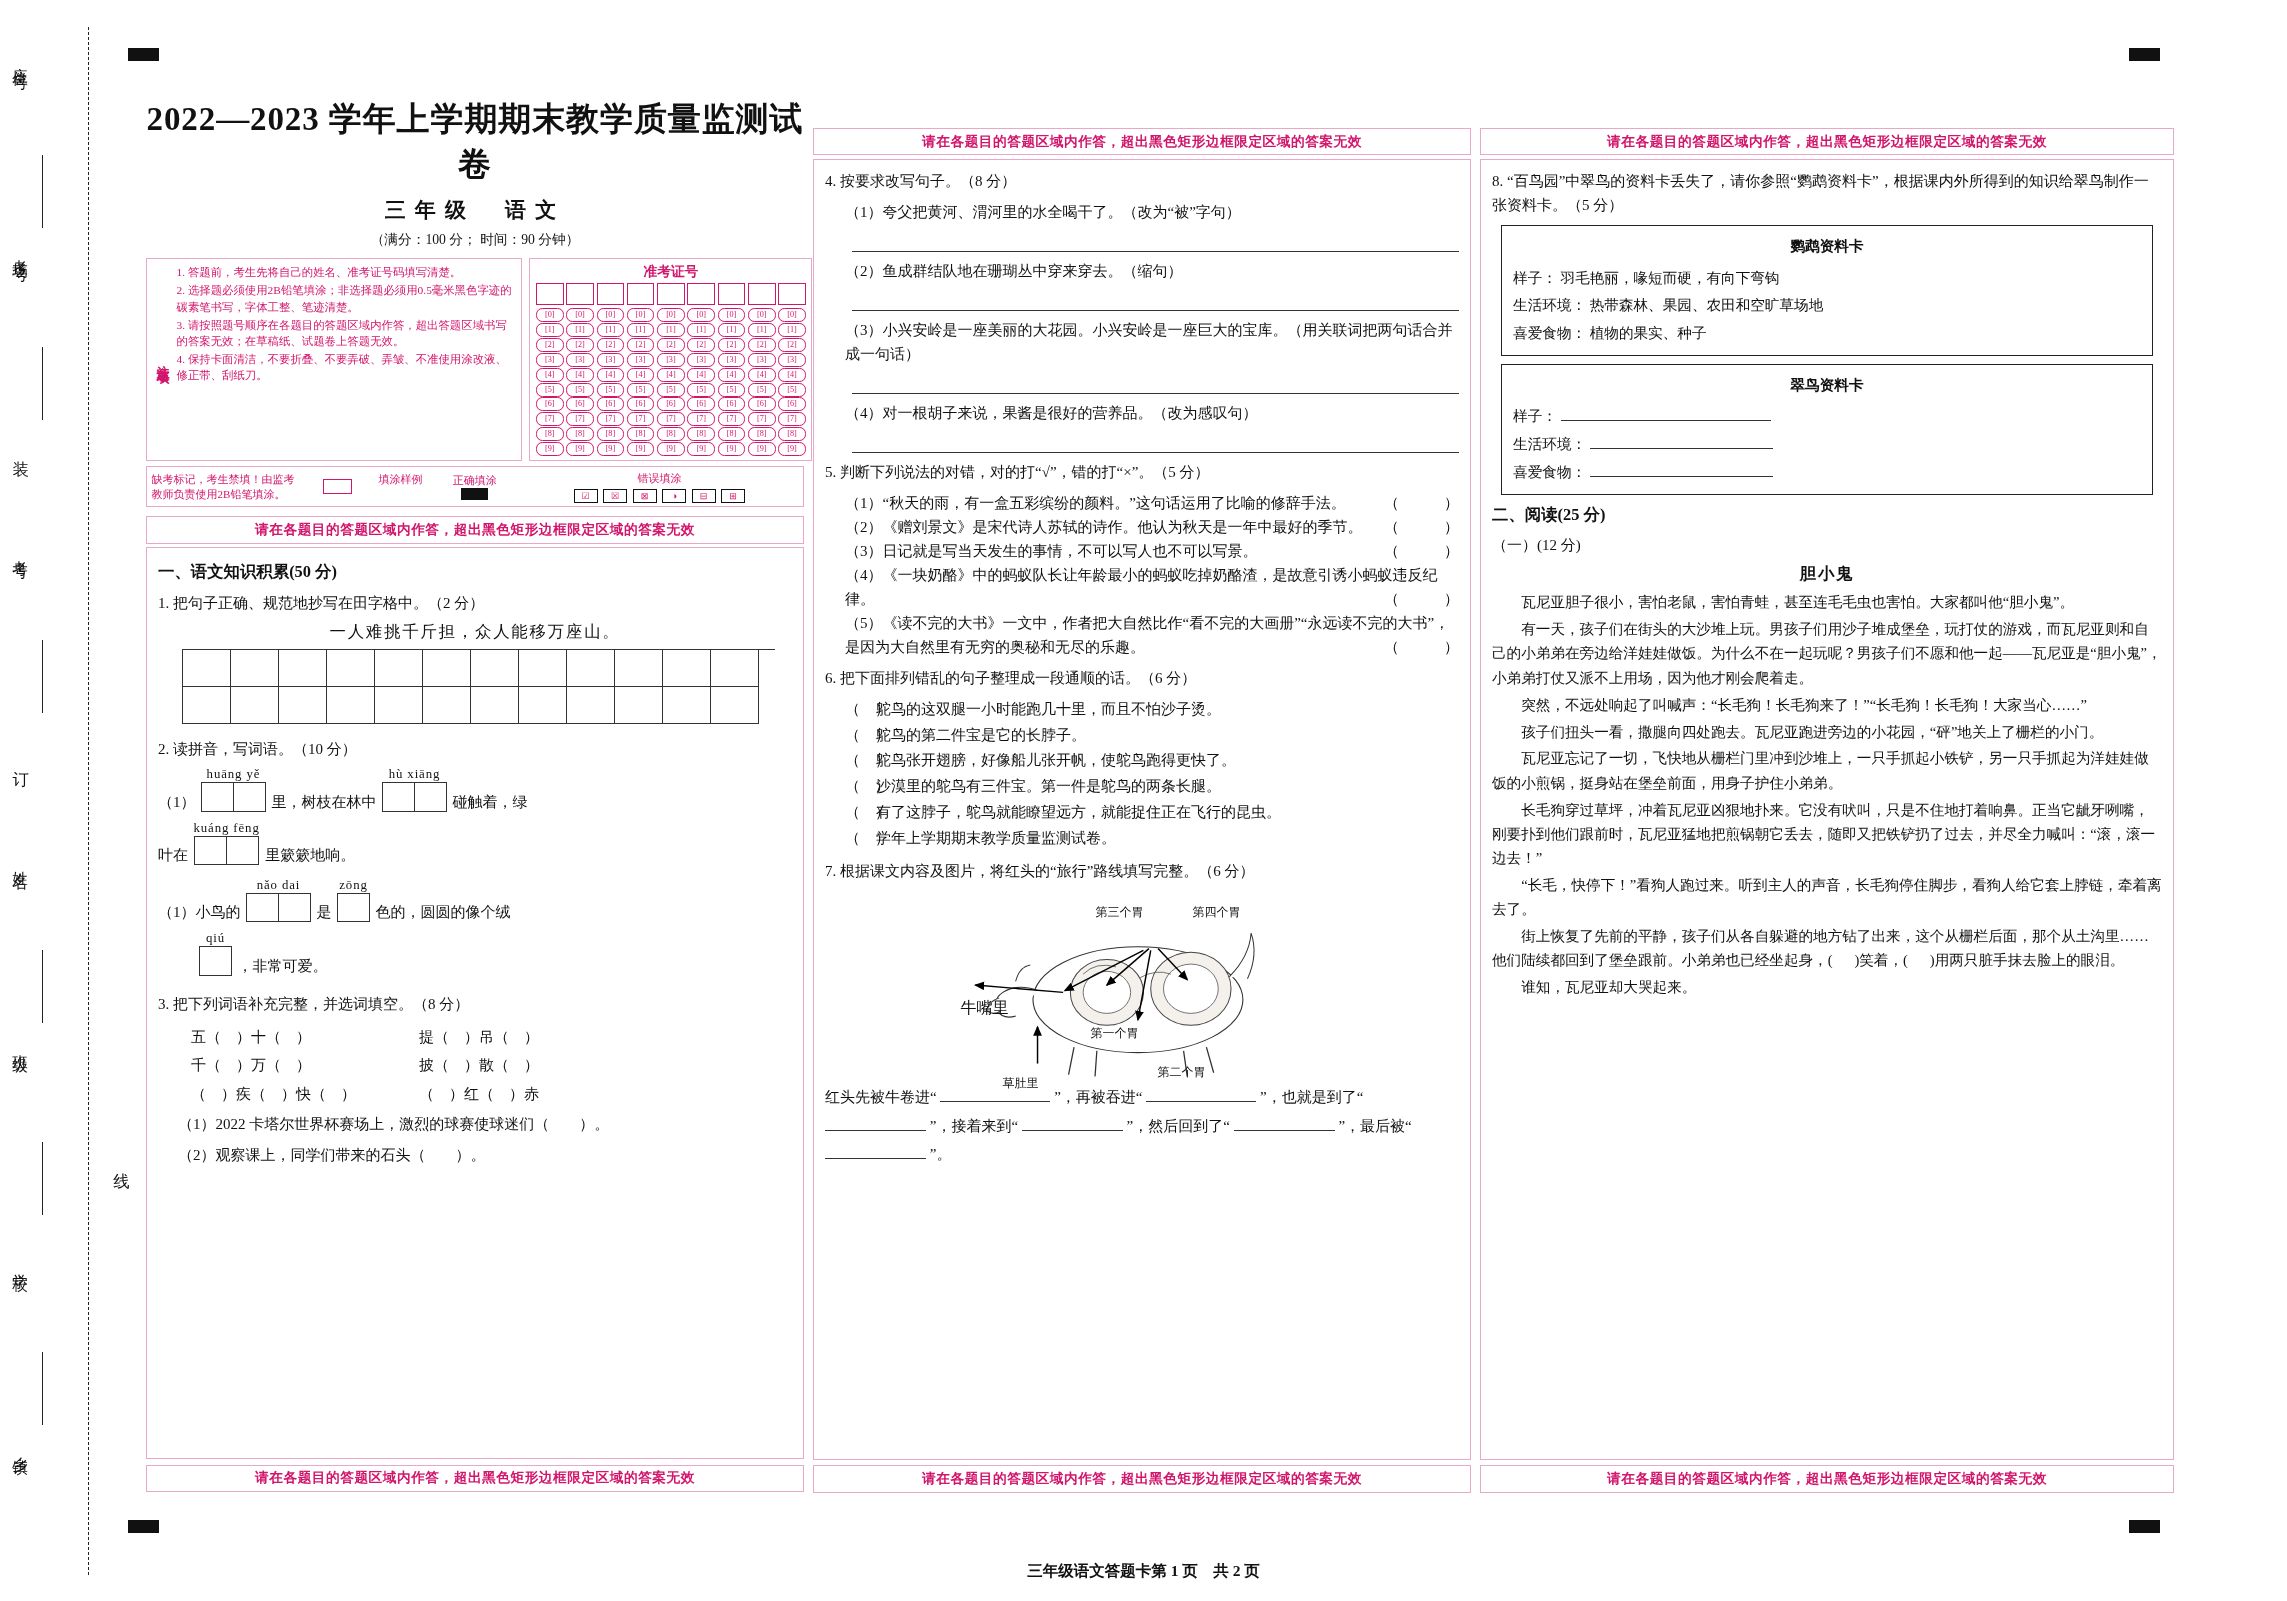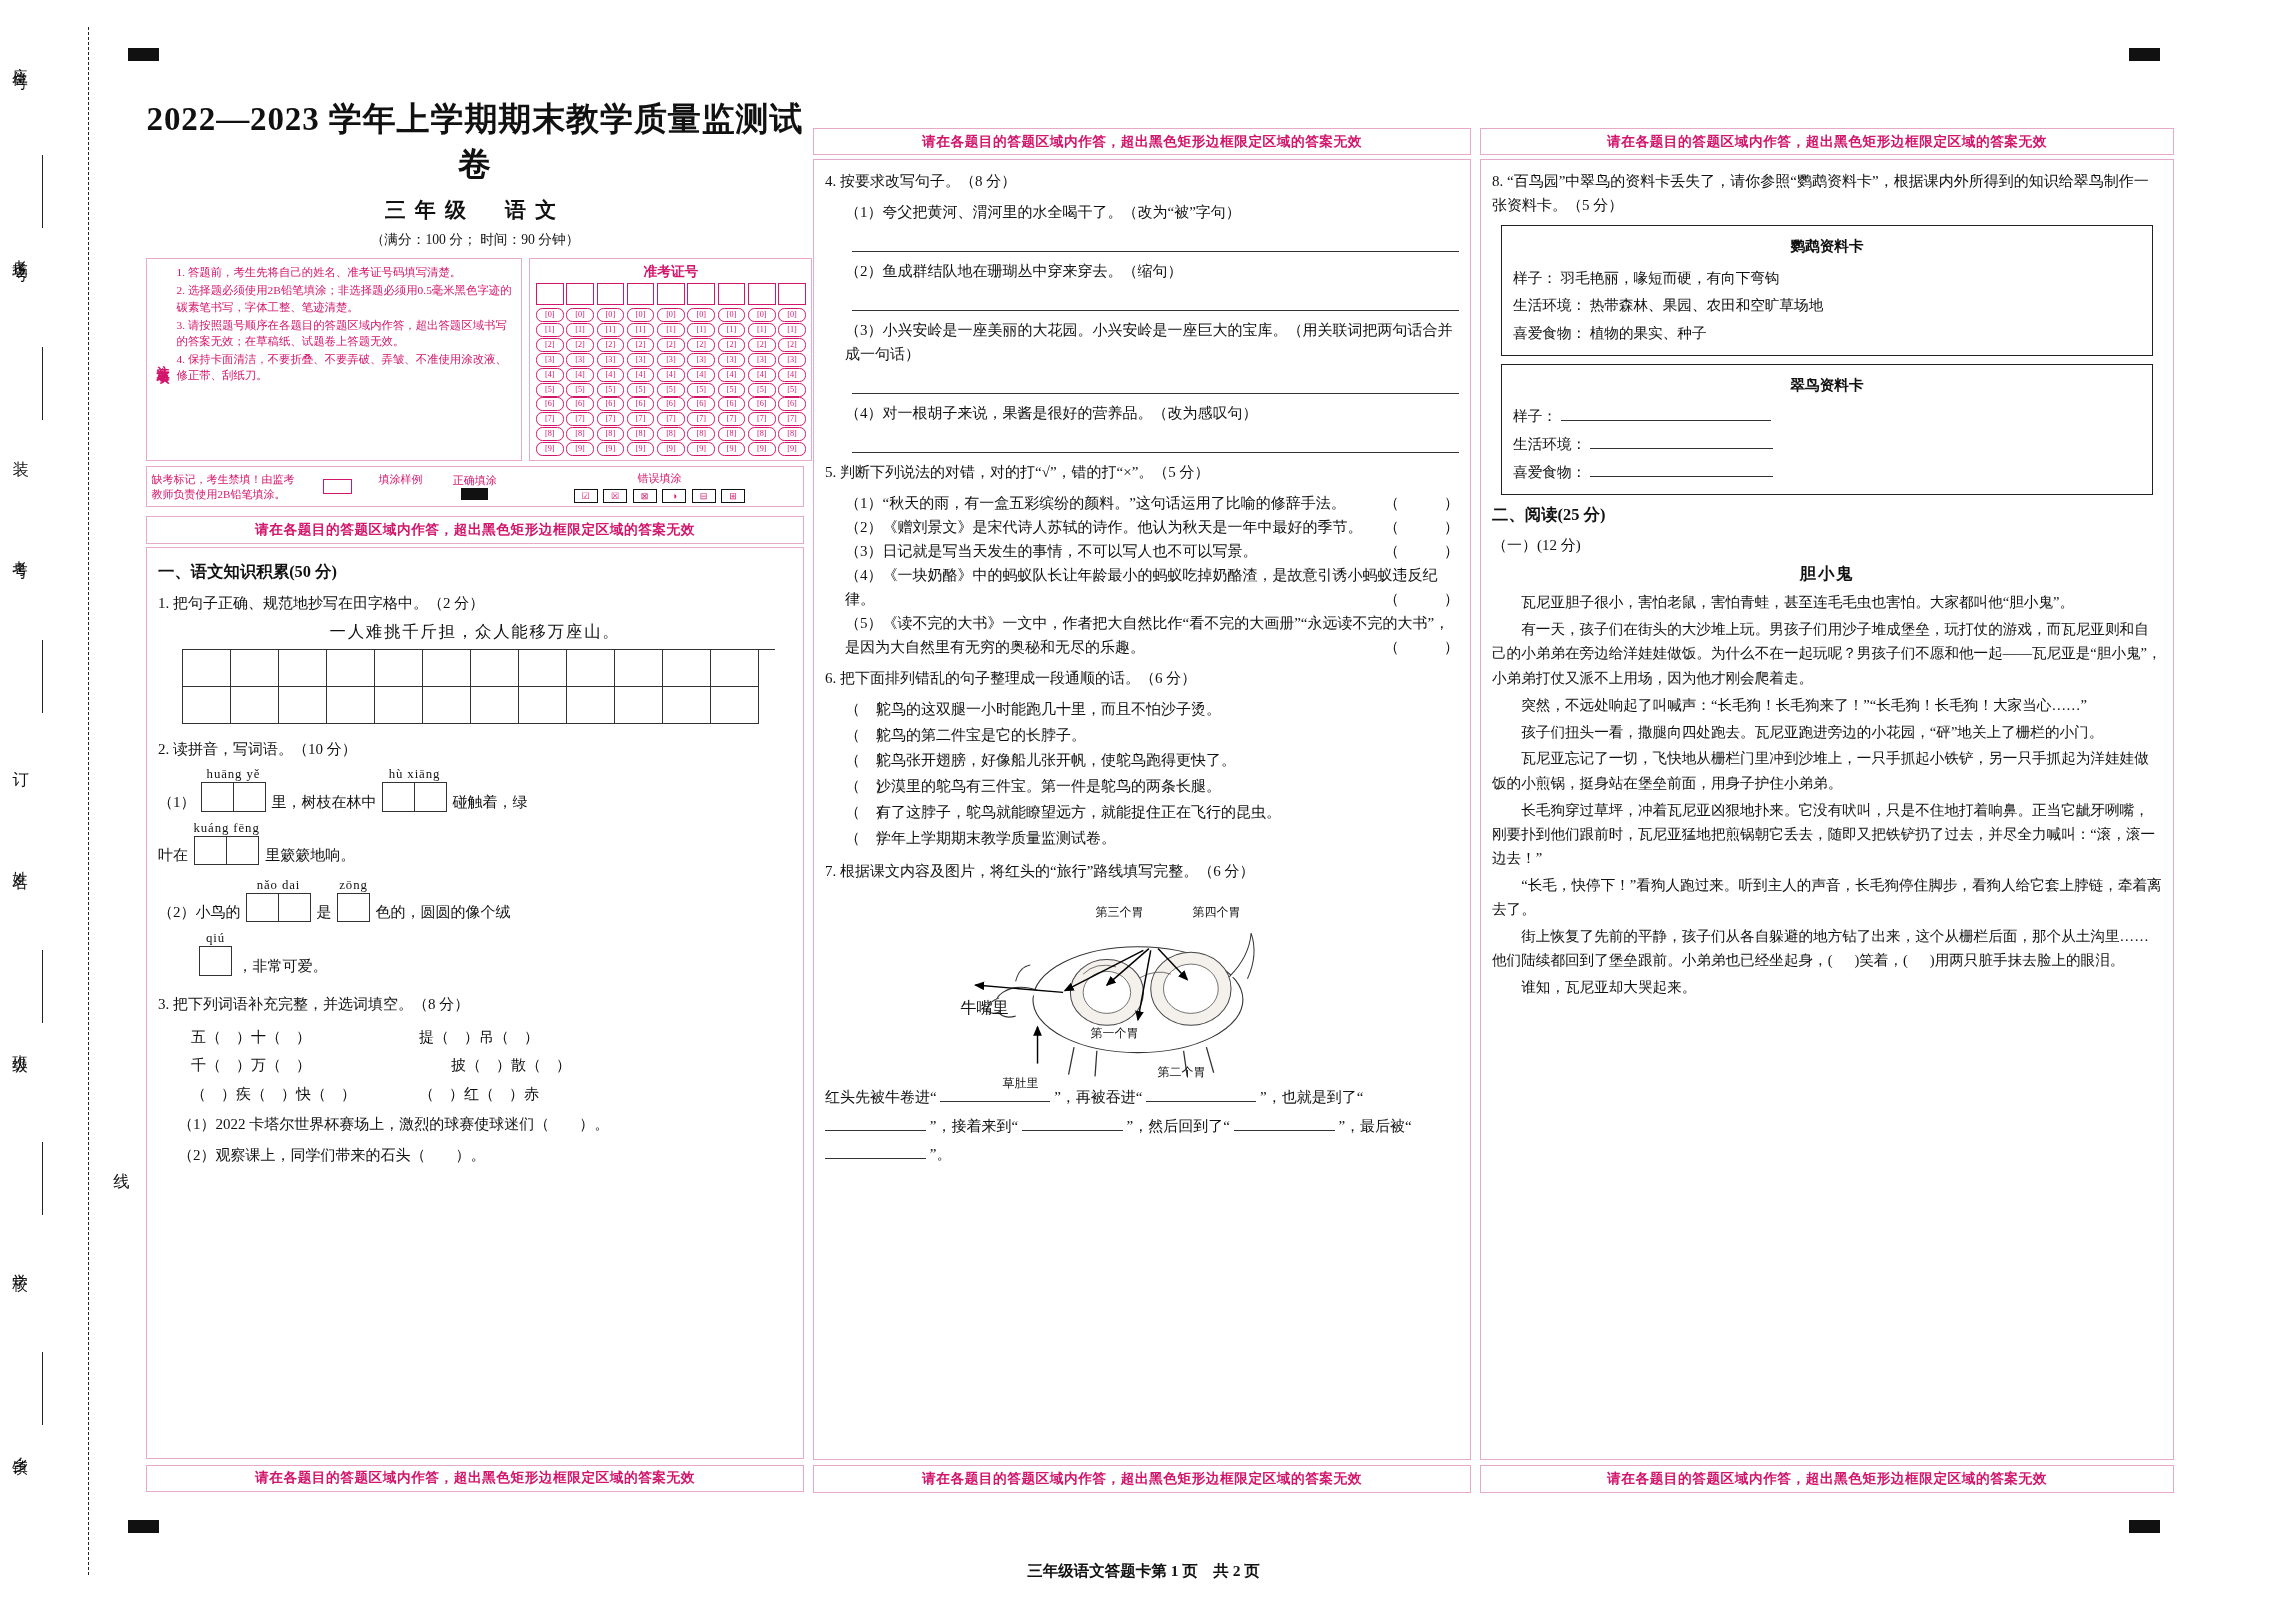--- a/index.html
+++ b/index.html
@@ -389,21 +389,21 @@
           <div class="py">kuáng  fēng</div>
           <div class="pybox">
               <span></span>
               <span></span>
             </div>
         </span>
         <span>里簌簌地响。</span>
       </div>
 
       <div class="row-inline" style="margin-top:12.8px;">
-        <span>（2）小鸟的</span>
+        <span>（1）小鸟的</span>
         <span>
           <div class="py">nǎo  dai</div>
           <div class="pybox">
               <span></span>
               <span></span>
             </div>
         </span>
         <span>是</span>
         <span>
           <div class="py">zōng</div>
@@ -423,21 +423,21 @@
         </span>
         <span>，非常可爱。</span>
       </div>
 
       <div class="q" style="margin-top:16.4px;">3. 把下列词语补充完整，并选词填空。（8 分）</div>
       <div style="padding-left:33px;font-size:15px;line-height:1.9;">
         <div style="display:flex;">
             <span style="width:228px;">五（　）十（　）</span>
             <span>提（　）吊（　）</span>
           </div>
-        <div style="display:flex;gap:32px;">
+        <div style="display:flex;">
             <span style="width:228px;">千（　）万（　）</span>
             <span>披（　）散（　）</span>
           </div>
         <div style="display:flex;">
             <span style="width:228px;">（　）疾（　）快（　）</span>
             <span>（　）红（　）赤</span>
           </div>
       </div>
       <div class="q indent" style="margin-top:3.7px;">（1）2022 卡塔尔世界杯赛场上，激烈的球赛使球迷们（　　）。</div>
       <div class="q indent">（2）观察课上，同学们带来的石头（　　）。</div>

